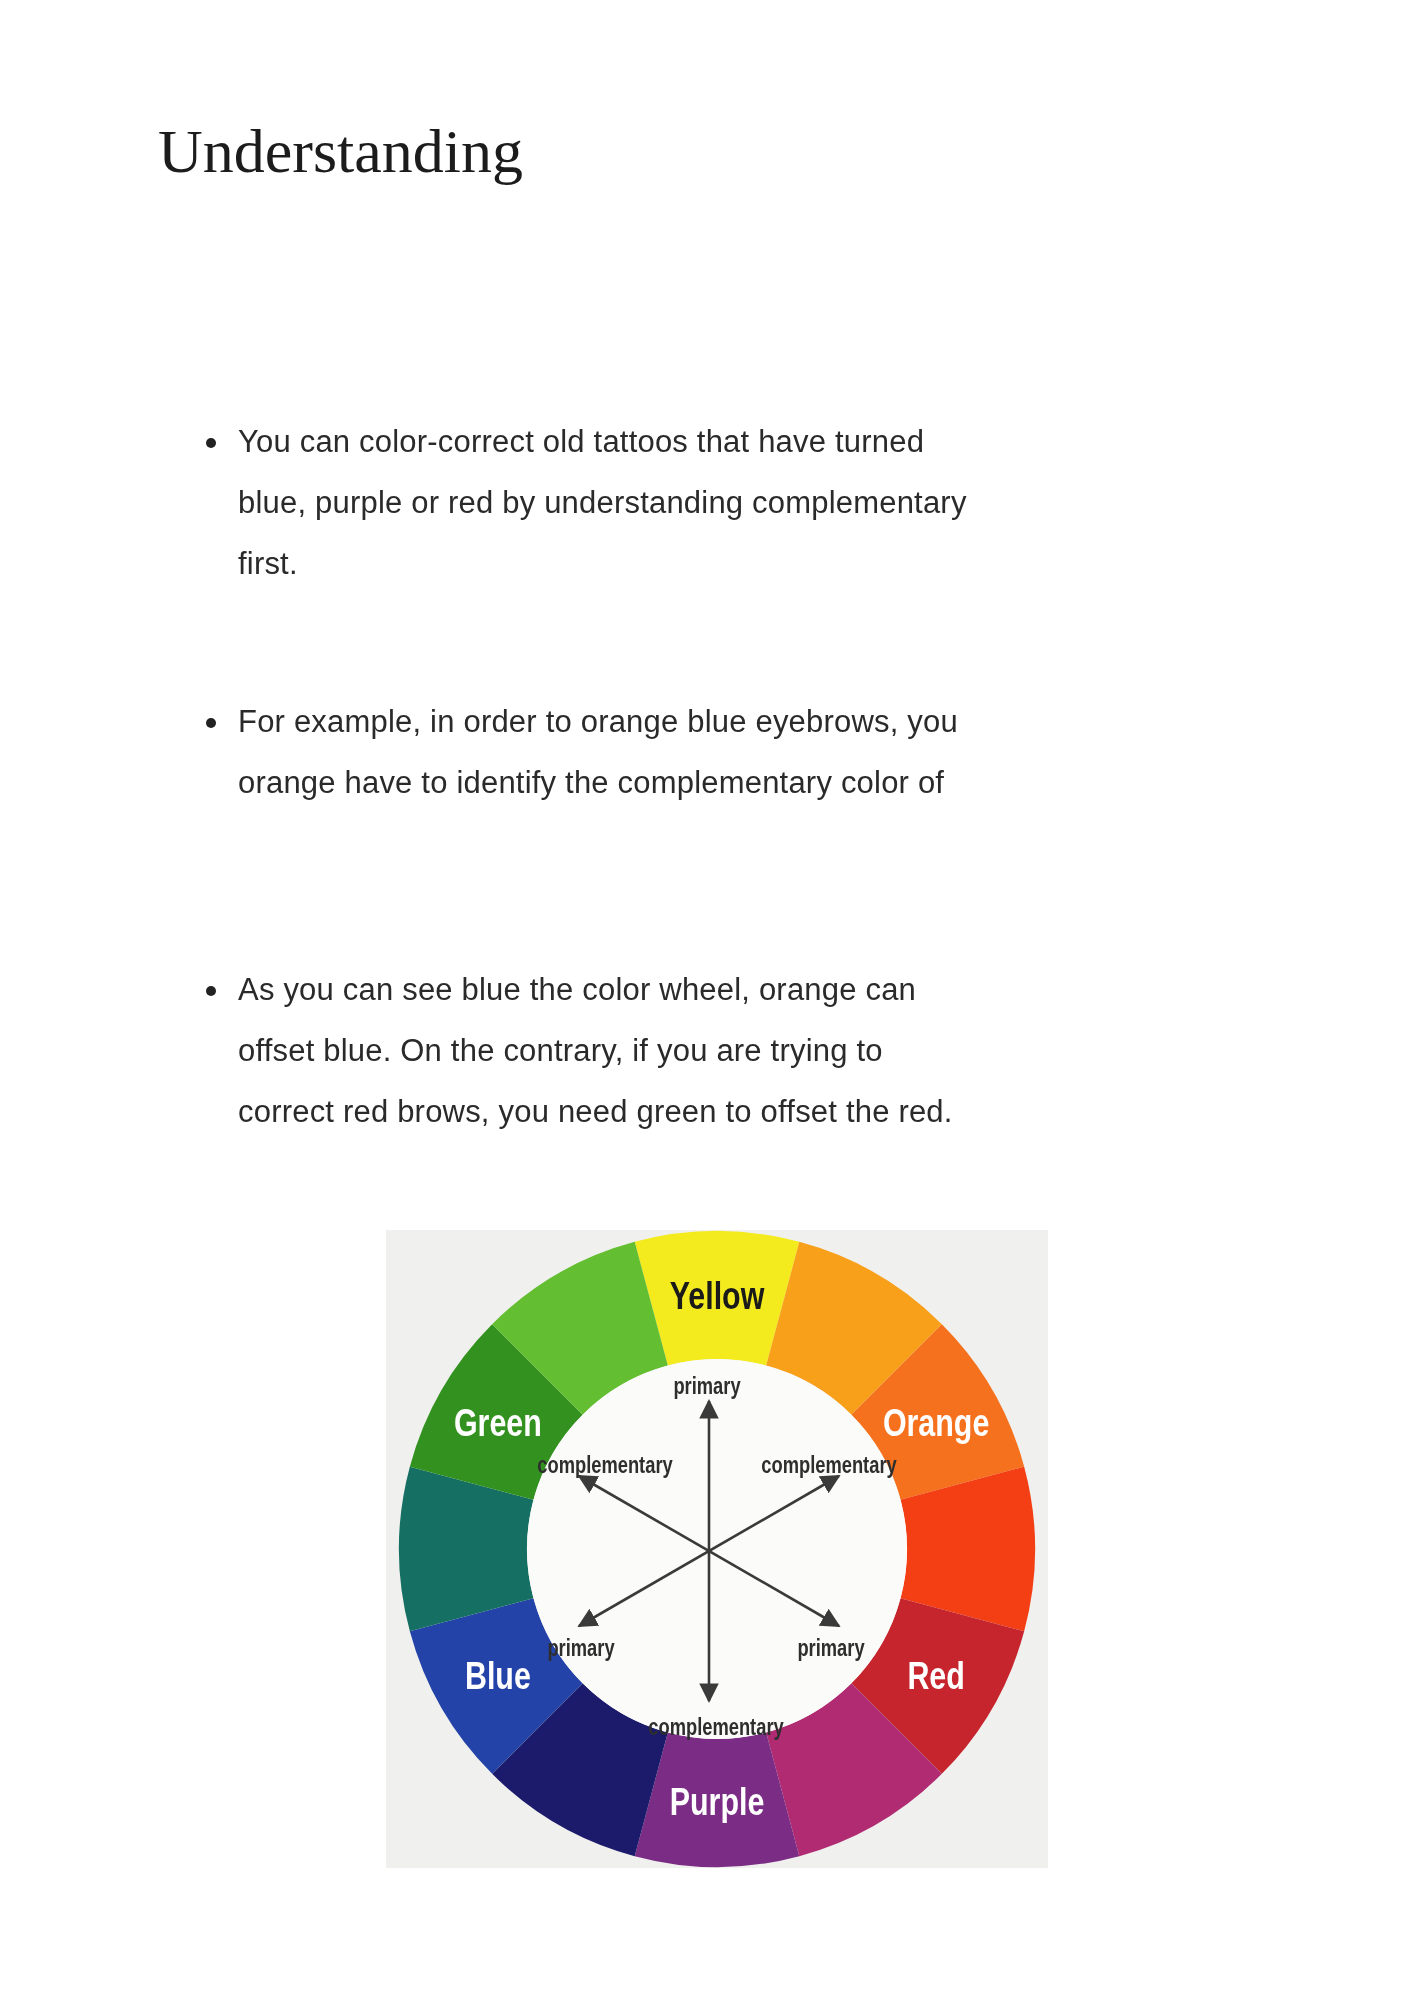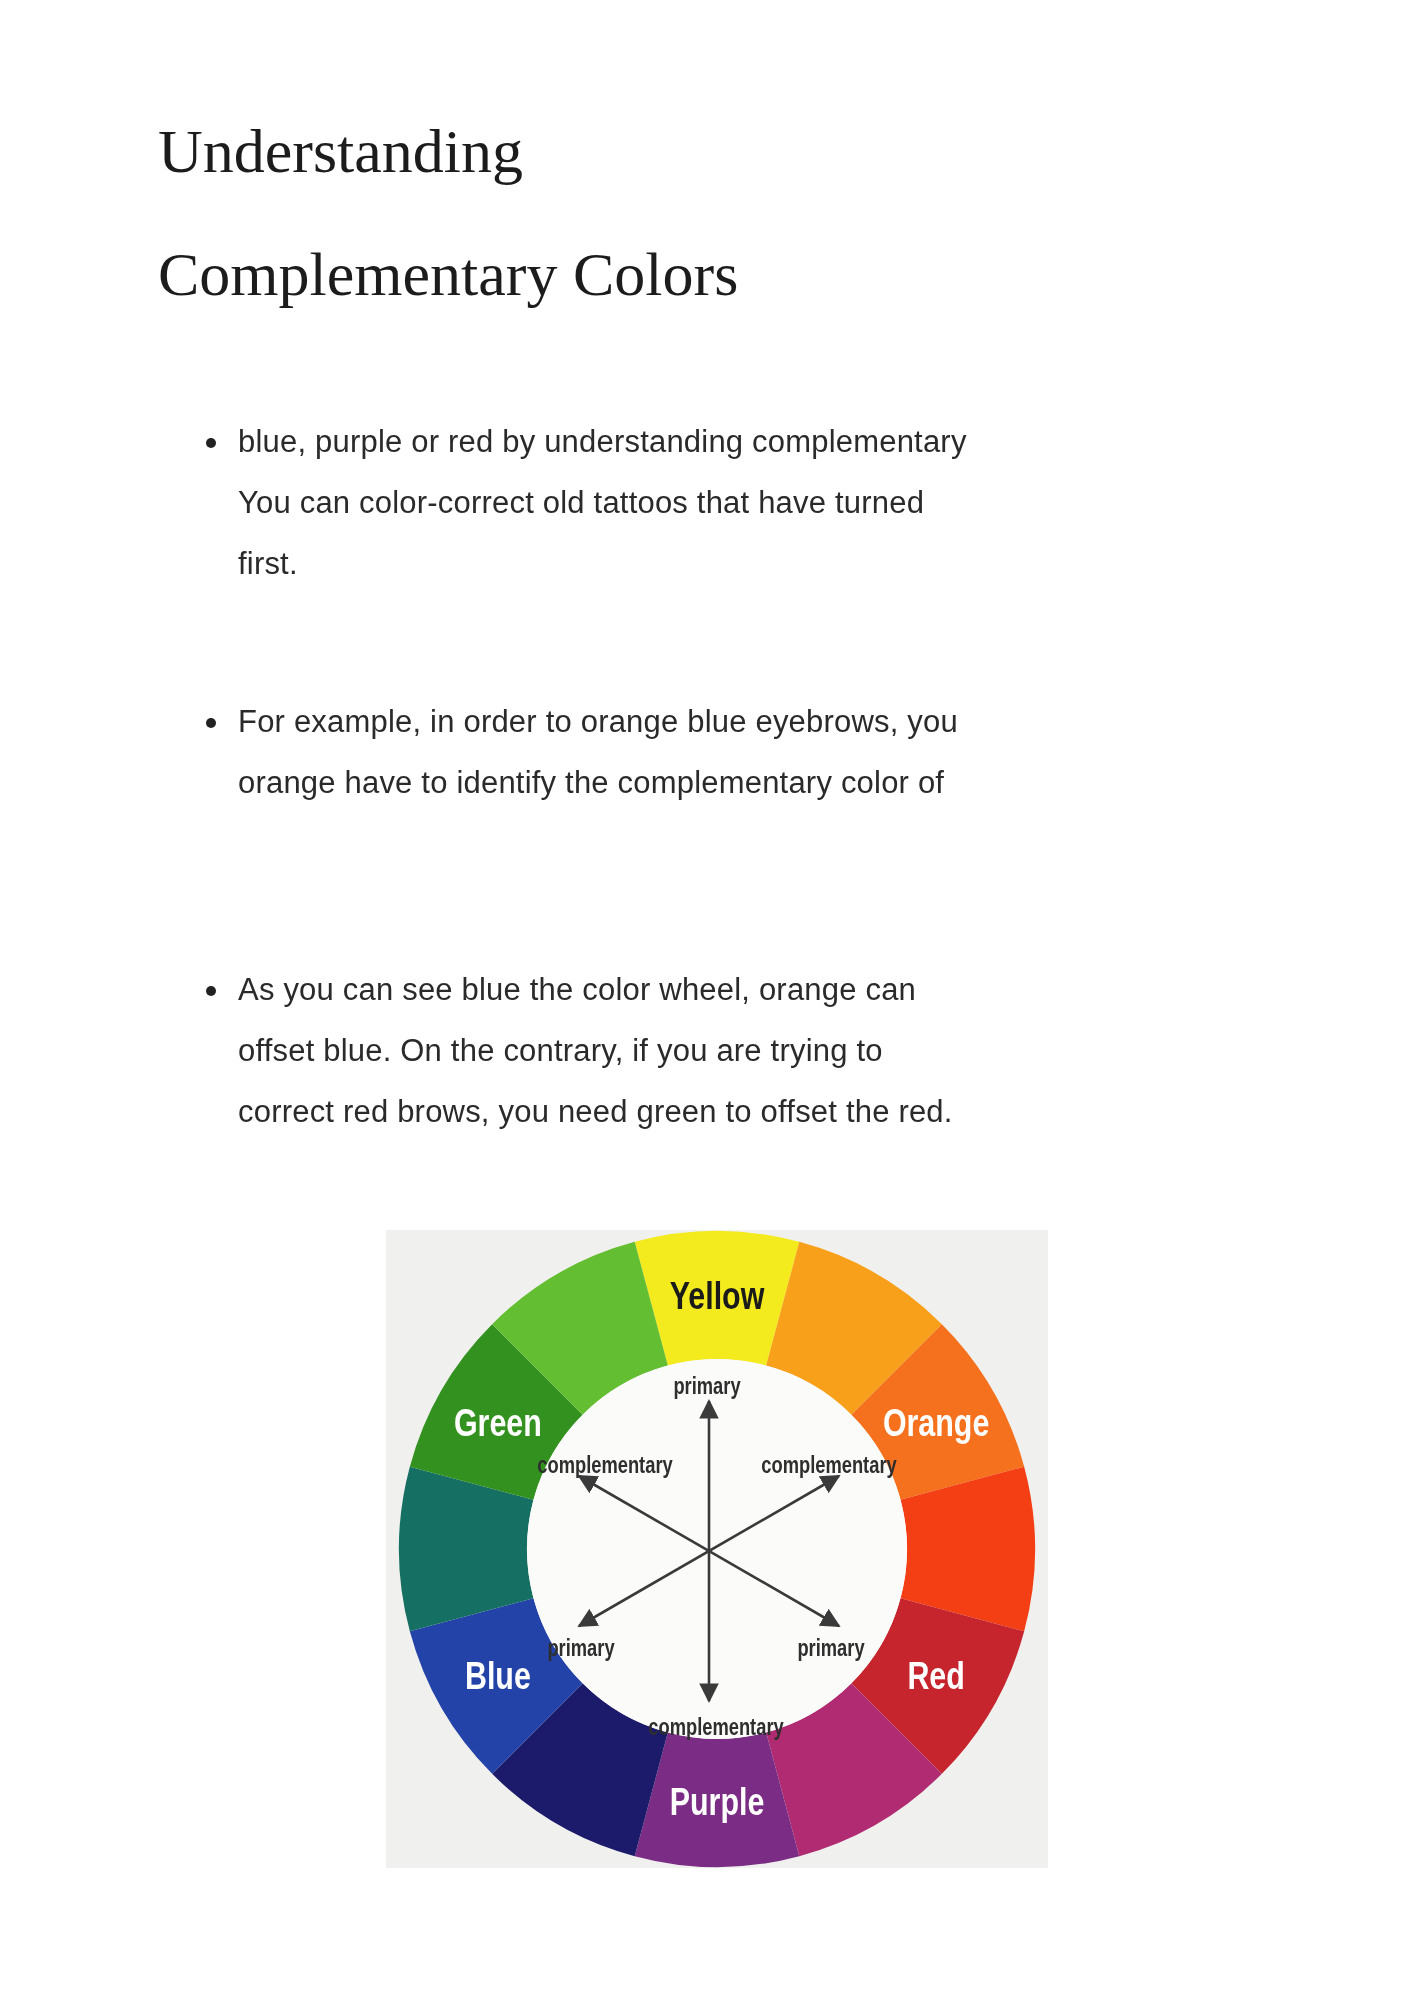--- a/index.html
+++ b/index.html
@@ -34,28 +34,27 @@
   .ring-label { font-family:"Liberation Sans", sans-serif; font-weight:bold; font-size:38px; }
   .inner-label { font-family:"Liberation Sans", sans-serif; font-weight:bold; font-size:23.5px; fill:#2e2e2e; }
 </style>
 </head>
 <body>
 
 <div class="page">
 
   <div class="title">
     <div>Understanding</div>
-    <div>Complementary Colors</div>
   </div>
 
   <div class="bullet-item b1">
     <span class="bullet-dot"></span>
     <div class="bullet-lines">
+      <div>You can color-correct old tattoos that have turned</div>
       <div>blue, purple or red by understanding complementary</div>
-      <div>You can color-correct old tattoos that have turned</div>
       <div>first.</div>
     </div>
   </div>
 
   <div class="bullet-item b2">
     <span class="bullet-dot"></span>
     <div class="bullet-lines">
       <div>For example, in order to orange blue eyebrows, you</div>
       <div>orange have to identify the complementary color of</div>
     </div>

